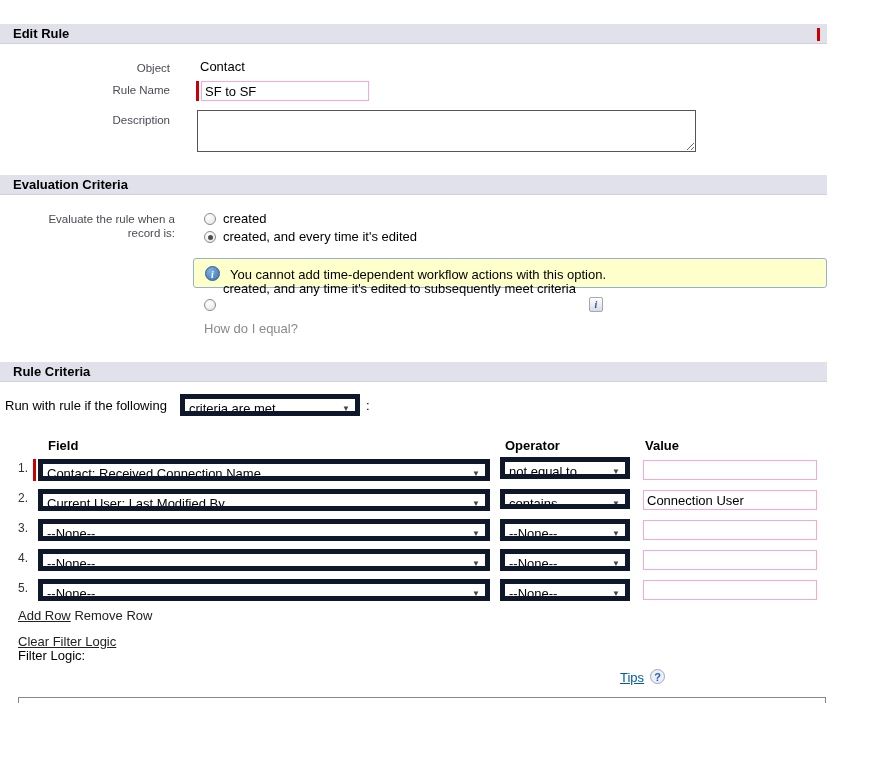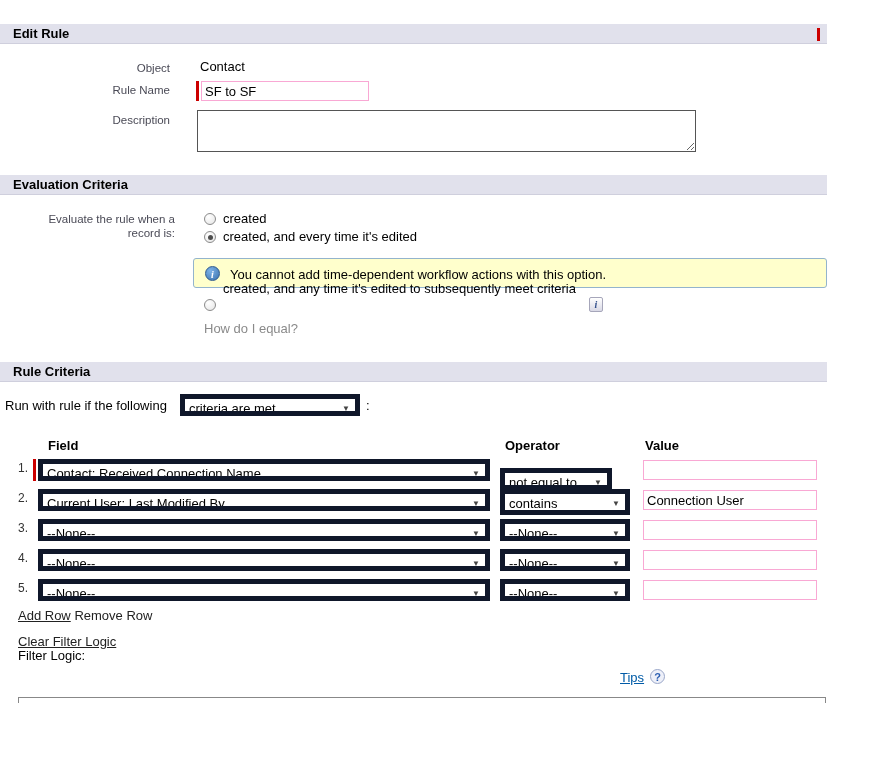--- a/index.html
+++ b/index.html
@@ -114,32 +114,32 @@
   <div class="col-head" style="left:48px; top:418px;">Field</div>
   <div class="col-head" style="left:505px; top:418px;">Operator</div>
   <div class="col-head" style="left:645px; top:418px;">Value</div>
 
   <div class="row-num" style="left:18px; top:441px;">1.</div>
   <span class="req-mark" style="left:33px; top:439px; height:22px;"></span>
   <div class="sel" style="left:38px; top:439px; width:452px; height:22px;">
     <span>Contact: Received Connection Name</span>
     <span class="sel-arrow">▼</span>
   </div>
-  <div class="sel" style="left:500px; top:448px; width:112px; height:22px;">
+  <div class="sel" style="left:500px; top:437px; width:130px; height:22px;">
     <span>not equal to</span>
     <span class="sel-arrow">▼</span>
   </div>
   <input class="inp" style="left: 643px; top: 440px; width: 174px; height: 20px;" value="">
 
   <div class="row-num" style="left:18px; top:471px;">2.</div>
   <div class="sel" style="left:38px; top:469px; width:452px; height:22px;">
     <span>Current User: Last Modified By</span>
     <span class="sel-arrow">▼</span>
   </div>
-  <div class="sel" style="left:500px; top:469px; width:130px; height:26px;">
+  <div class="sel" style="left:500px; top:469px; width:130px; height:20px;">
     <span>contains</span>
     <span class="sel-arrow">▼</span>
   </div>
   <input class="inp" style="left: 643px; top: 470px; width: 174px; height: 20px;" value="Connection User">
 
   <div class="row-num" style="left:18px; top:501px;">3.</div>
   <div class="sel" style="left:38px; top:499px; width:452px; height:22px;">
     <span>--None--</span>
     <span class="sel-arrow">▼</span>
   </div>

